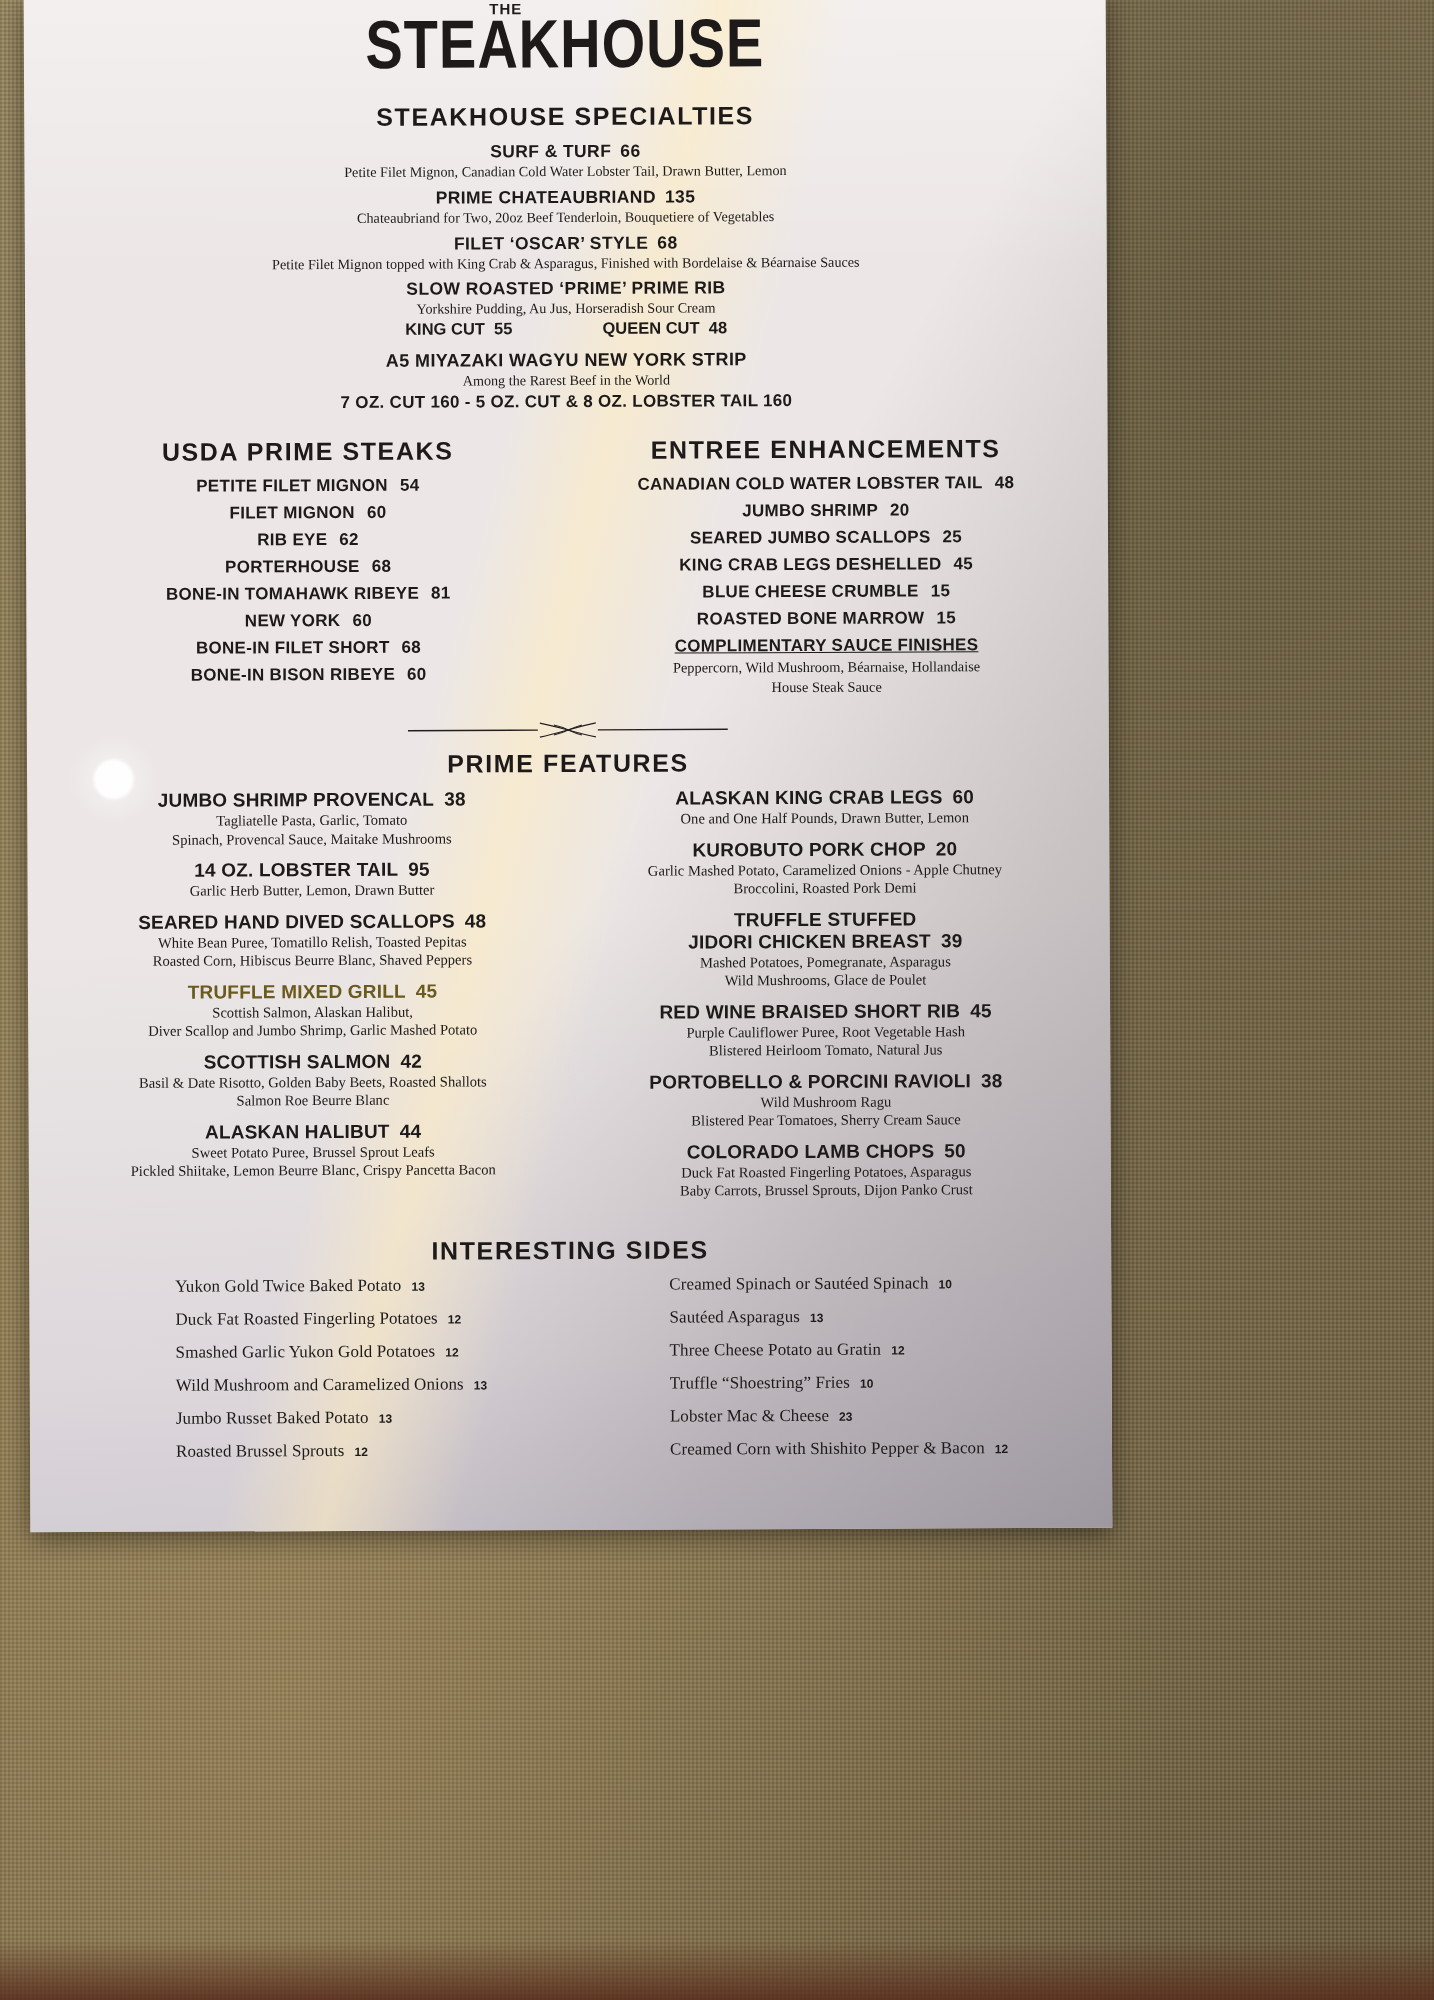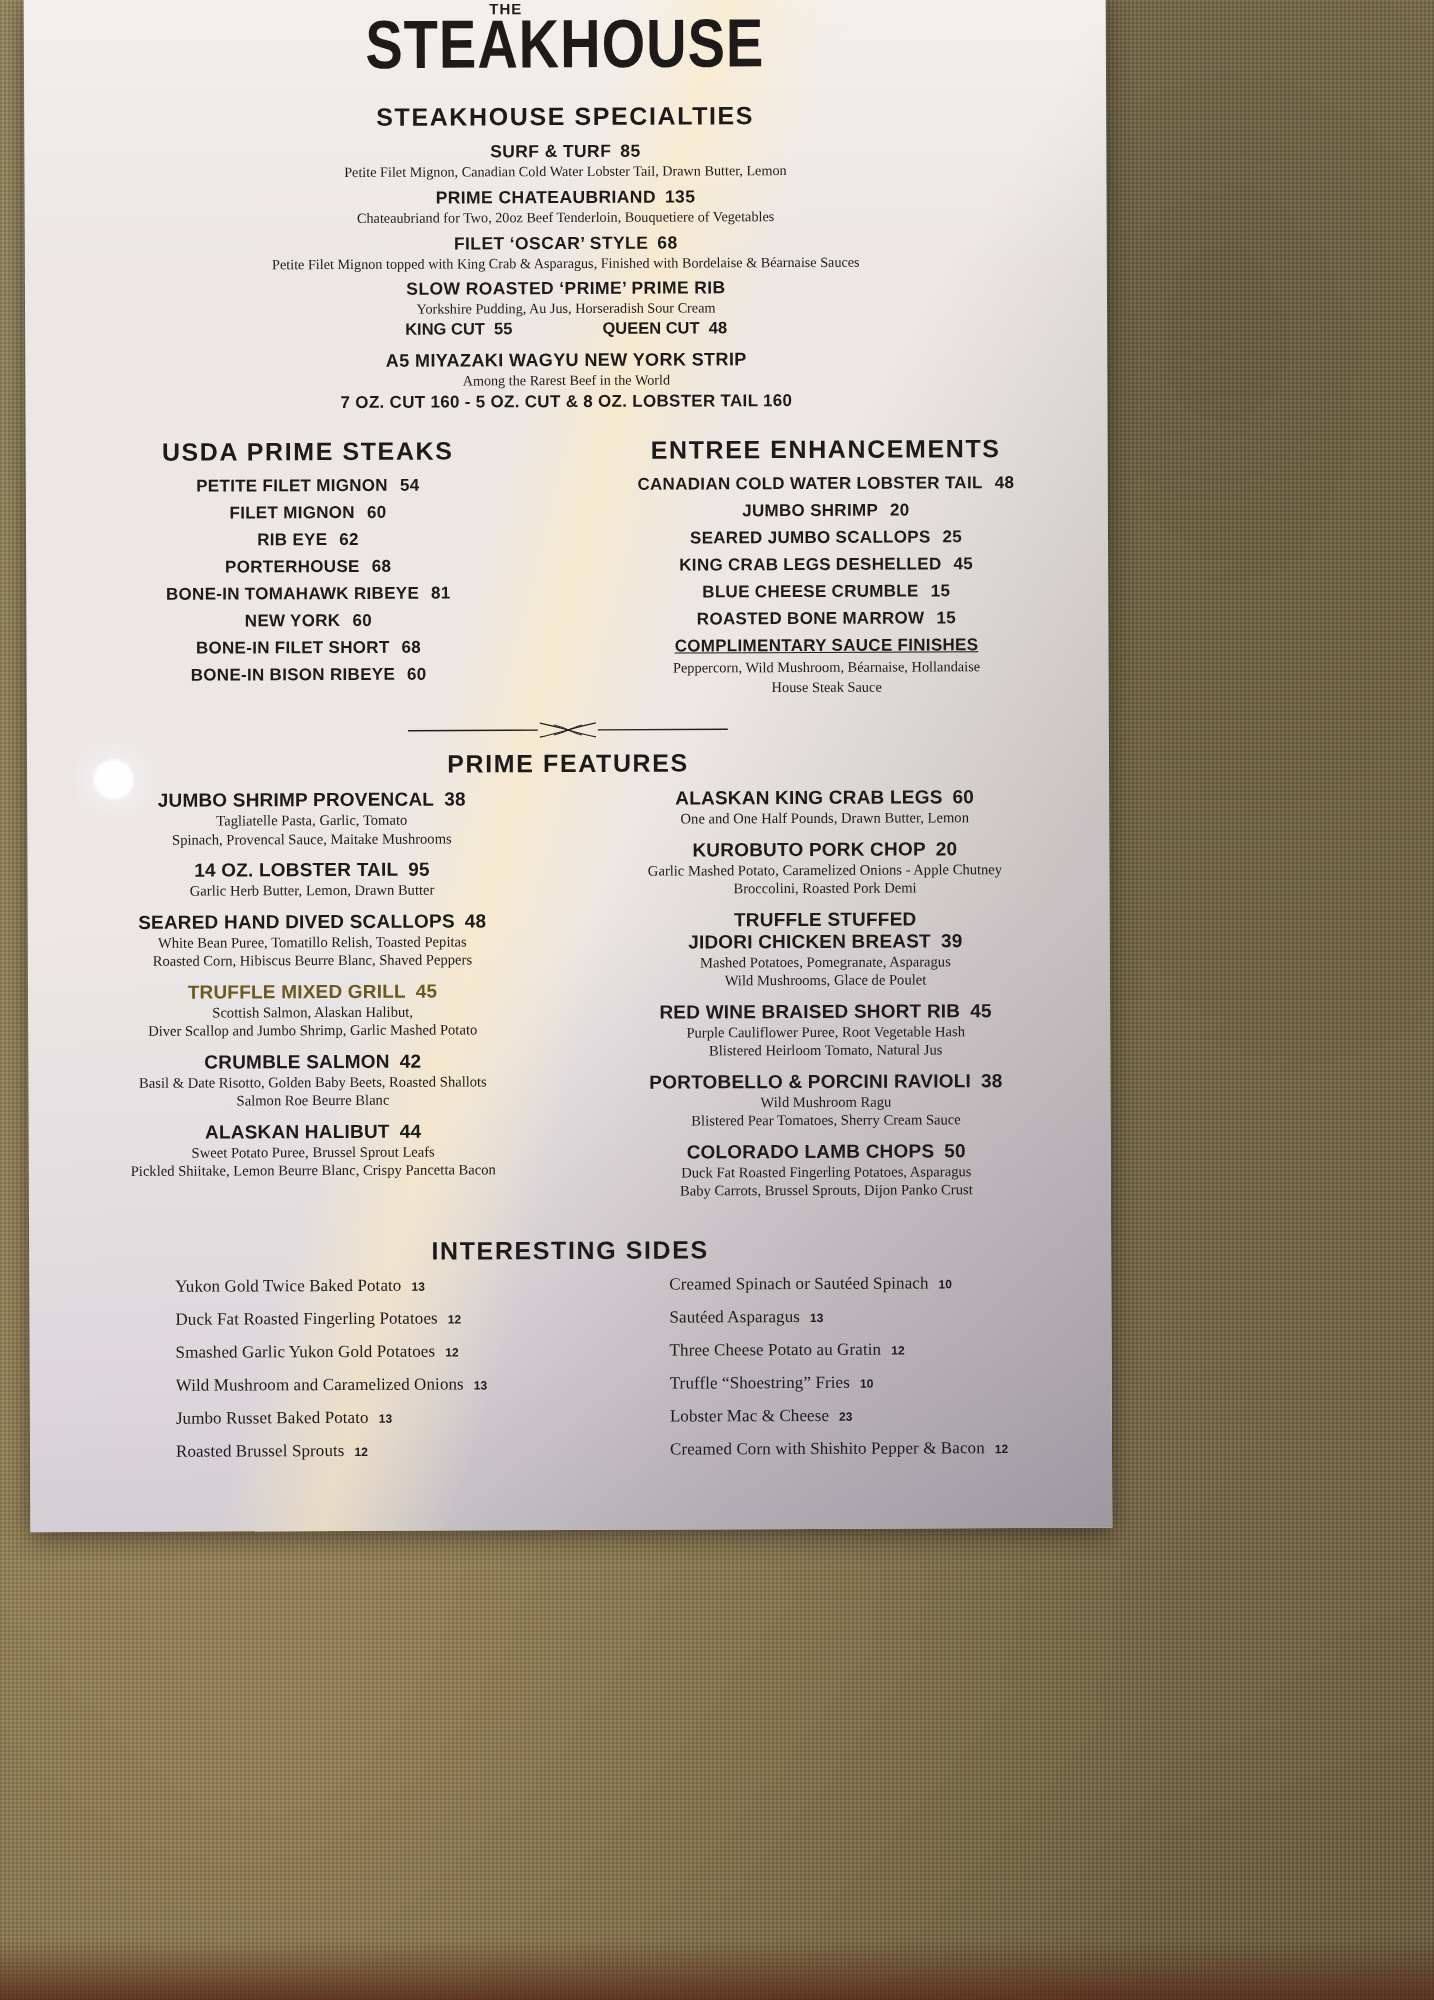--- a/index.html
+++ b/index.html
@@ -182,21 +182,21 @@
   <div class="inner">
 
     <div class="masthead">
       <span class="mast-the">THE</span>
       <span class="mast-name">STEAKHOUSE</span>
     </div>
 
     <div class="sec-title">STEAKHOUSE SPECIALTIES</div>
 
     <div class="sp-block">
-      <div class="item-name"><span>SURF &amp; TURF</span><span class="price">85</span></div>
+      <div class="item-name"><span>SURF &amp; TURF</span><span class="price">66</span></div>
       <div class="item-desc">Petite Filet Mignon, Canadian Cold Water Lobster Tail, Drawn Butter, Lemon</div>
     </div>
     <div class="sp-block">
       <div class="item-name"><span>PRIME CHATEAUBRIAND</span><span class="price">135</span></div>
       <div class="item-desc">Chateaubriand for Two, 20oz Beef Tenderloin, Bouquetiere of Vegetables</div>
     </div>
     <div class="sp-block">
       <div class="item-name"><span>FILET ‘OSCAR’ STYLE</span><span class="price">68</span></div>
       <div class="item-desc">Petite Filet Mignon topped with King Crab &amp; Asparagus, Finished with Bordelaise &amp; Béarnaise Sauces</div>
     </div>
@@ -270,21 +270,21 @@
           <div class="feat-name"><span>SEARED HAND DIVED SCALLOPS</span><span class="price">48</span></div>
           <div class="feat-desc">White Bean Puree, Tomatillo Relish, Toasted Pepitas</div>
           <div class="feat-desc">Roasted Corn, Hibiscus Beurre Blanc, Shaved Peppers</div>
         </div>
         <div class="feat">
           <div class="feat-name highlight-warm"><span>TRUFFLE MIXED GRILL</span><span class="price">45</span></div>
           <div class="feat-desc">Scottish Salmon, Alaskan Halibut,</div>
           <div class="feat-desc">Diver Scallop and Jumbo Shrimp, Garlic Mashed Potato</div>
         </div>
         <div class="feat">
-          <div class="feat-name"><span>CRUMBLE SALMON</span><span class="price">42</span></div>
+          <div class="feat-name"><span>SCOTTISH SALMON</span><span class="price">42</span></div>
           <div class="feat-desc">Basil &amp; Date Risotto, Golden Baby Beets, Roasted Shallots</div>
           <div class="feat-desc">Salmon Roe Beurre Blanc</div>
         </div>
         <div class="feat">
           <div class="feat-name"><span>ALASKAN HALIBUT</span><span class="price">44</span></div>
           <div class="feat-desc">Sweet Potato Puree, Brussel Sprout Leafs</div>
           <div class="feat-desc">Pickled Shiitake, Lemon Beurre Blanc, Crispy Pancetta Bacon</div>
         </div>
       </div>
 

